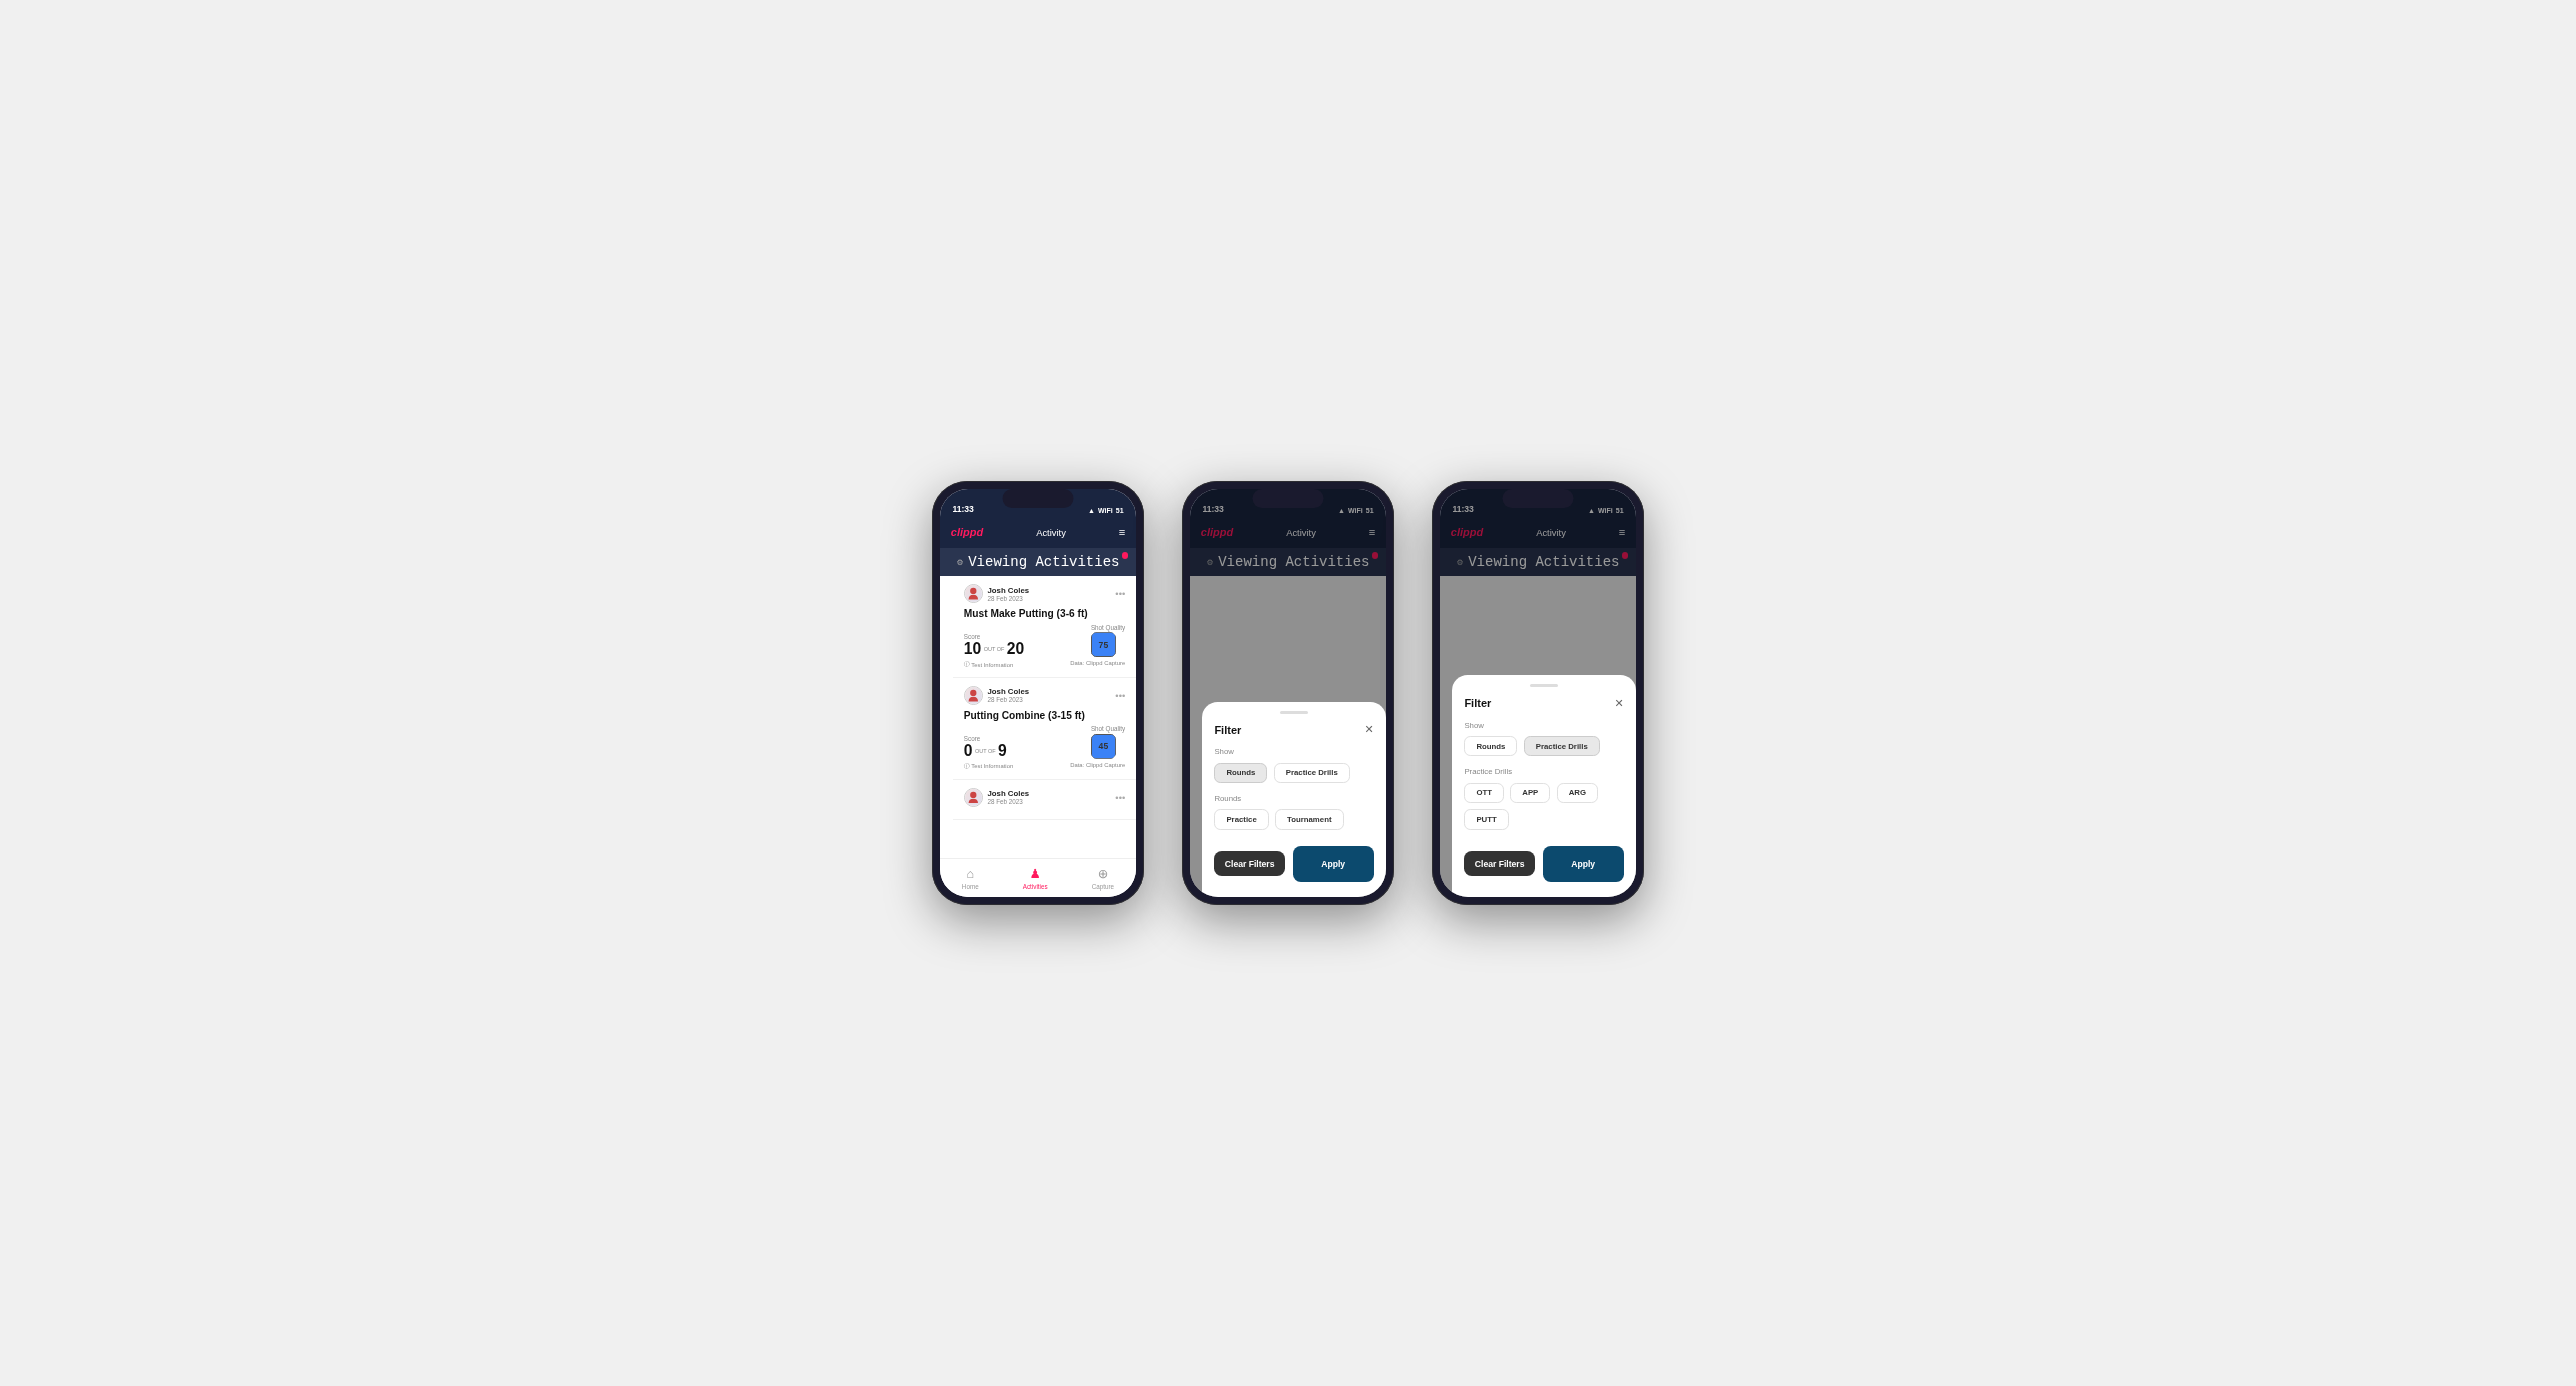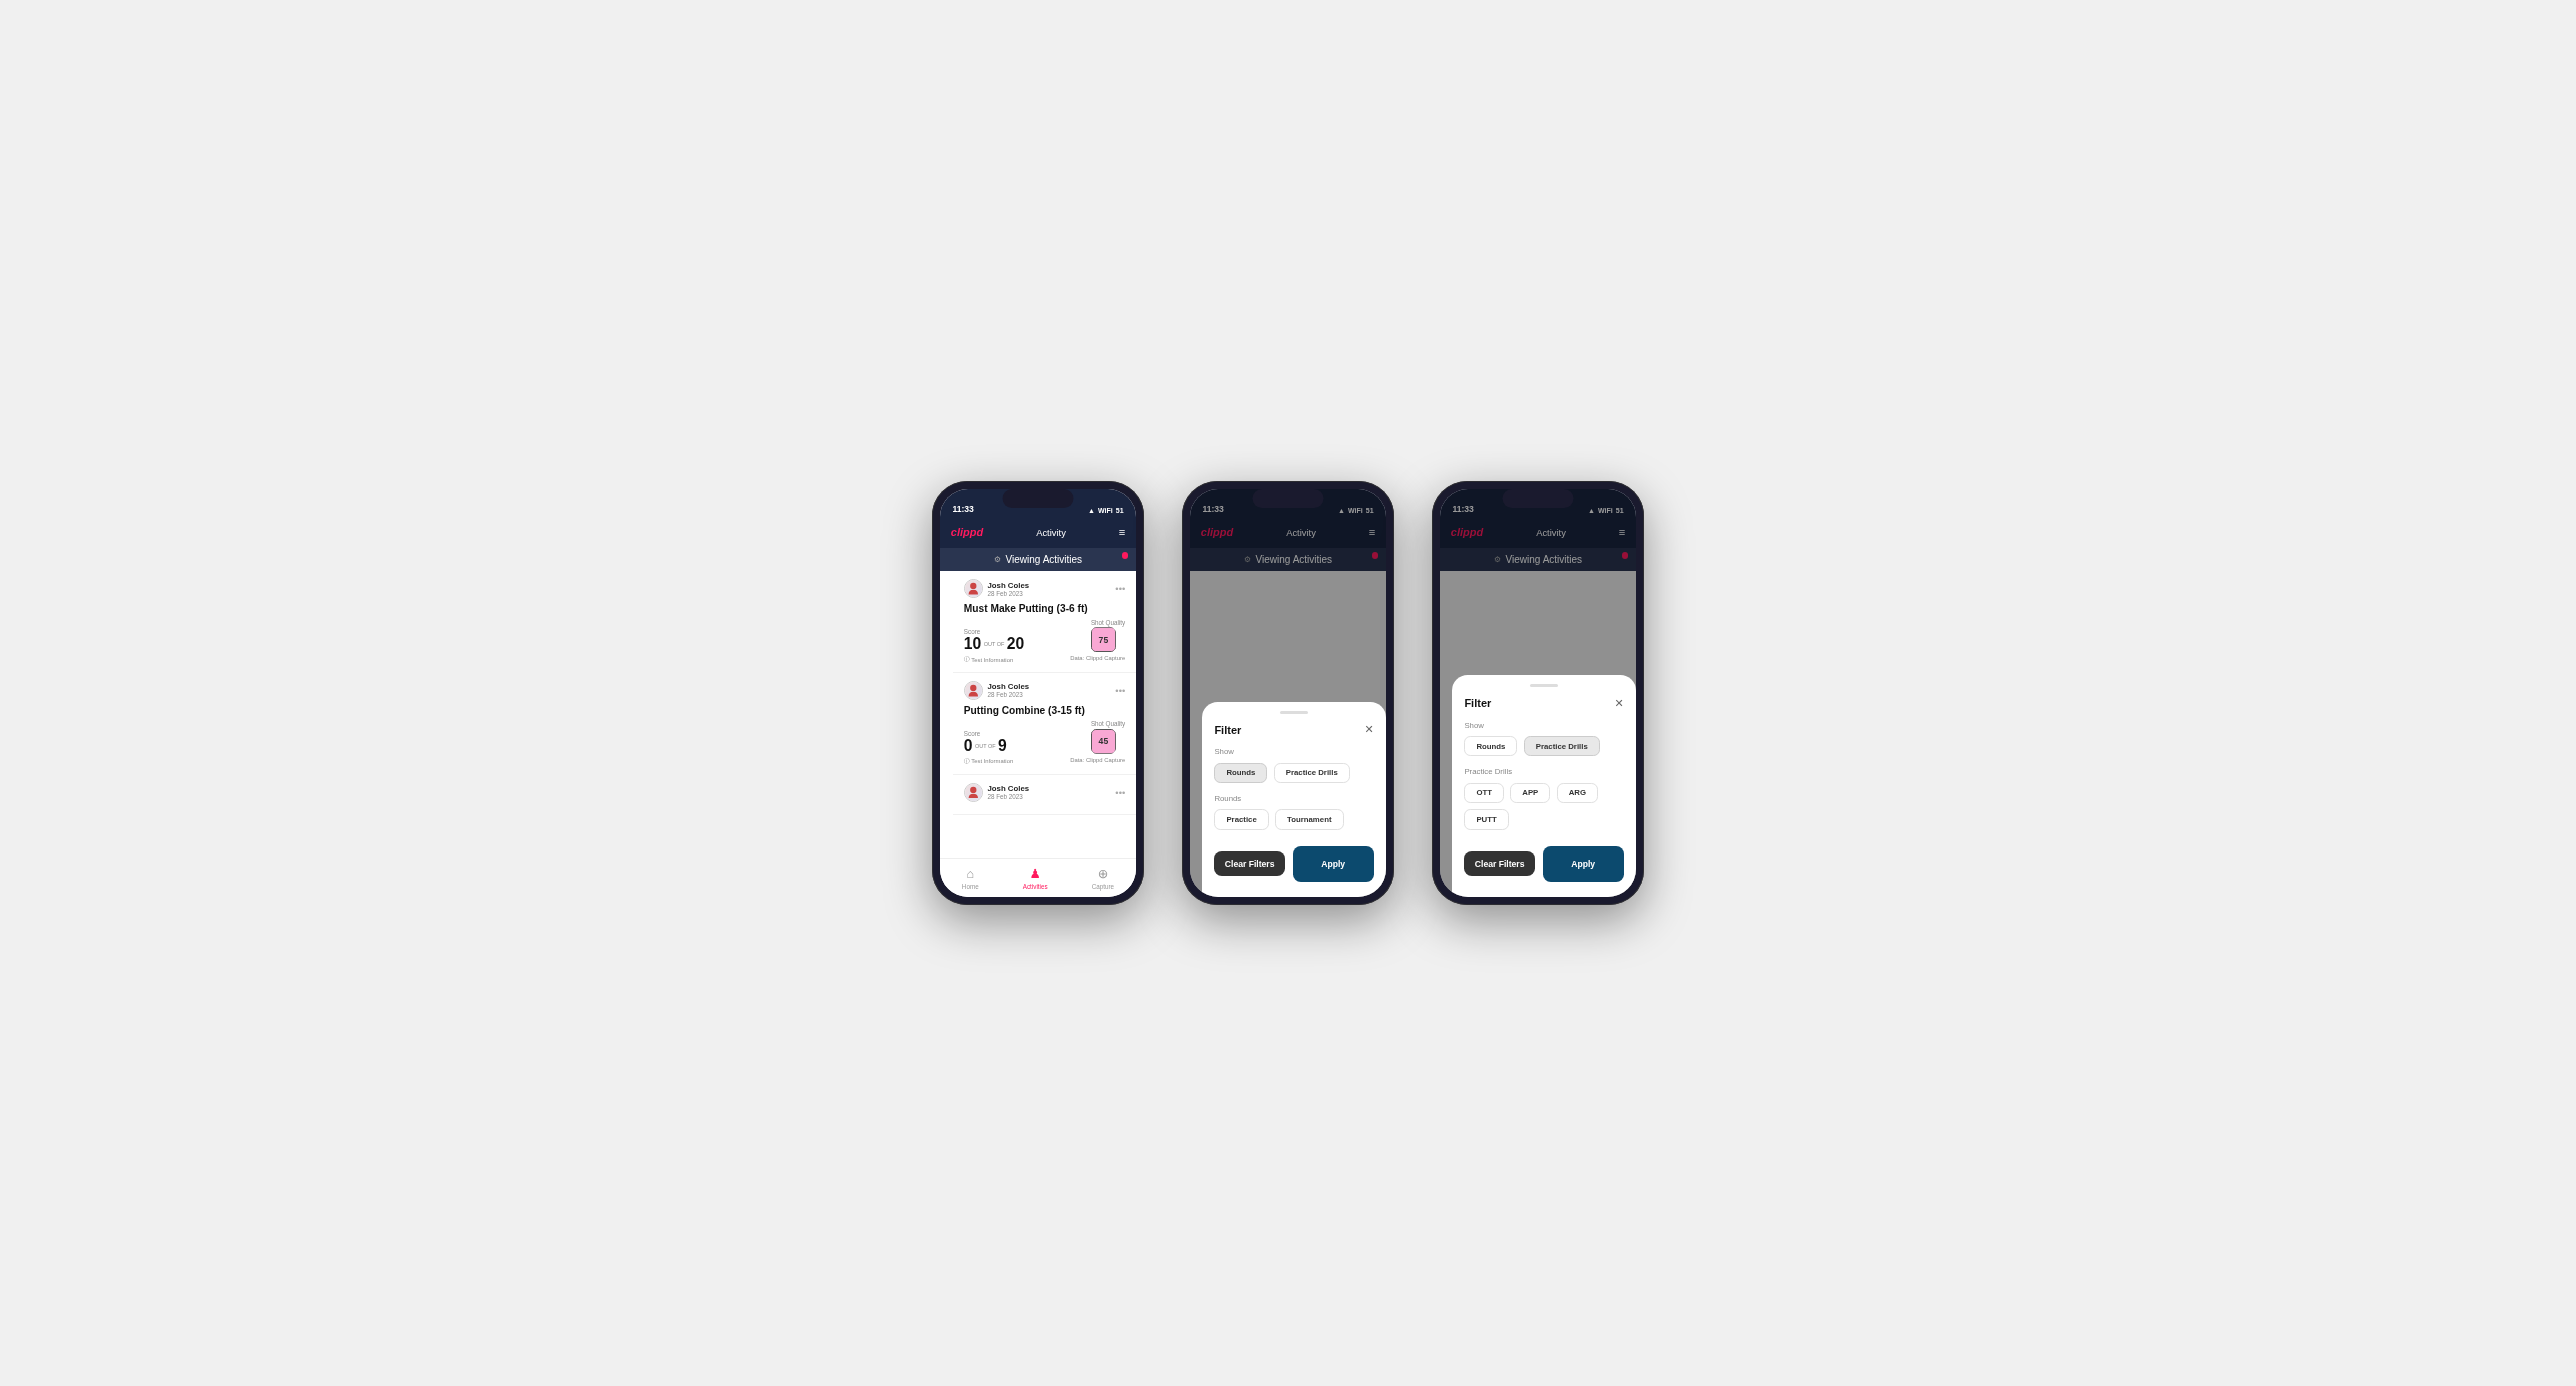--- a/index.html
+++ b/index.html
@@ -90,21 +90,21 @@
     .viewing-banner {
       background: #2a3550;
       padding: 6.3px 11px;
       display: flex;
       align-items: center;
       justify-content: center;
       gap: 4.7px;
       flex-shrink: 0;
       position: relative;
     }
-    .viewing-banner-text { color: #fff; font-size: 10px; font-weight: 500; }
+    .viewing-banner-text { color: #fff; font-size: 14px; font-weight: 500; font-family: Liberation Mono, monospace; }
     .viewing-dot {
       position: absolute;
       right: 7.8px;
       top: 4.7px;
       width: 6.3px;
       height: 6.3px;
       background: #ff1a5e;
       border-radius: 50%;
     }
     .filter-icon { font-size: 7.8px; color: #aaa; }
@@ -166,21 +166,21 @@
       border: 1.6px solid #555;
       border-radius: 4.7px;
       display: flex;
       align-items: center;
       justify-content: center;
       font-size: 8.6px;
       font-weight: 700;
       color: #333;
       transform: rotate(0deg);
       clip-path: polygon(15% 0%, 85% 0%, 100% 15%, 100% 85%, 85% 100%, 15% 100%, 0% 85%, 0% 15%);
-      background: #f9a8d4;
+      background: #3b82f6;
     }
     .card-footer {
       display: flex;
       justify-content: space-between;
       margin-top: 3.1px;
     }
     .footer-left { font-size: 5.9px; color: #888; display: flex; align-items: center; gap: 1.6px; }
     .footer-right { font-size: 5.9px; color: #888; }
 
     

